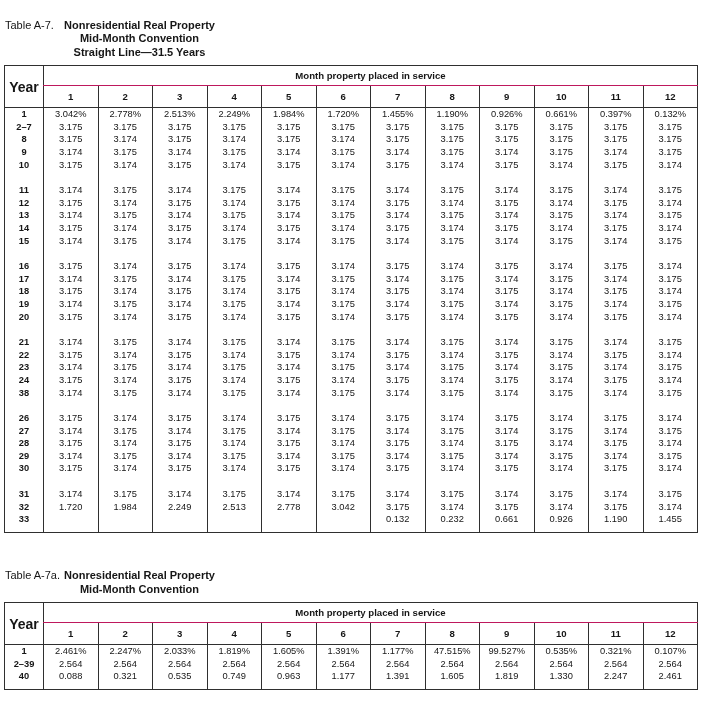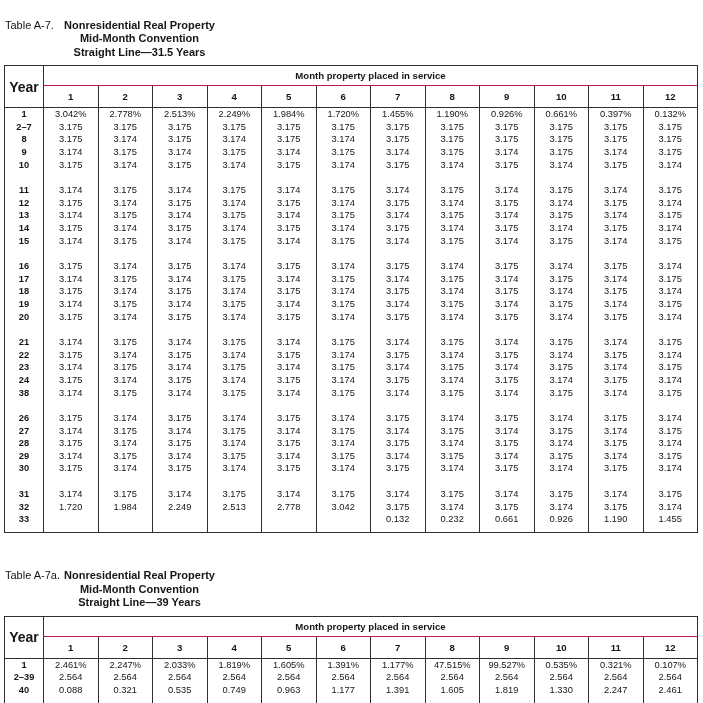--- a/index.html
+++ b/index.html
@@ -603,21 +603,20 @@
         </tbody>
     </table>
   </section>
 
   <section class="tsection second">
     <div class="title-block">
       <div class="tlabel">Table A-7a.</div>
       <div class="tlines">
         <div>Nonresidential Real Property</div>
         <div>Mid-Month Convention</div>
-        <div>Straight Line—39 Years</div>
       </div>
     </div>
     <table class="dep">
       <colgroup>
           <col class="ycol">
           <col span="12">
         </colgroup>
       <thead>
         <tr>
           <th class="yhead" rowspan="2">Year</th>

